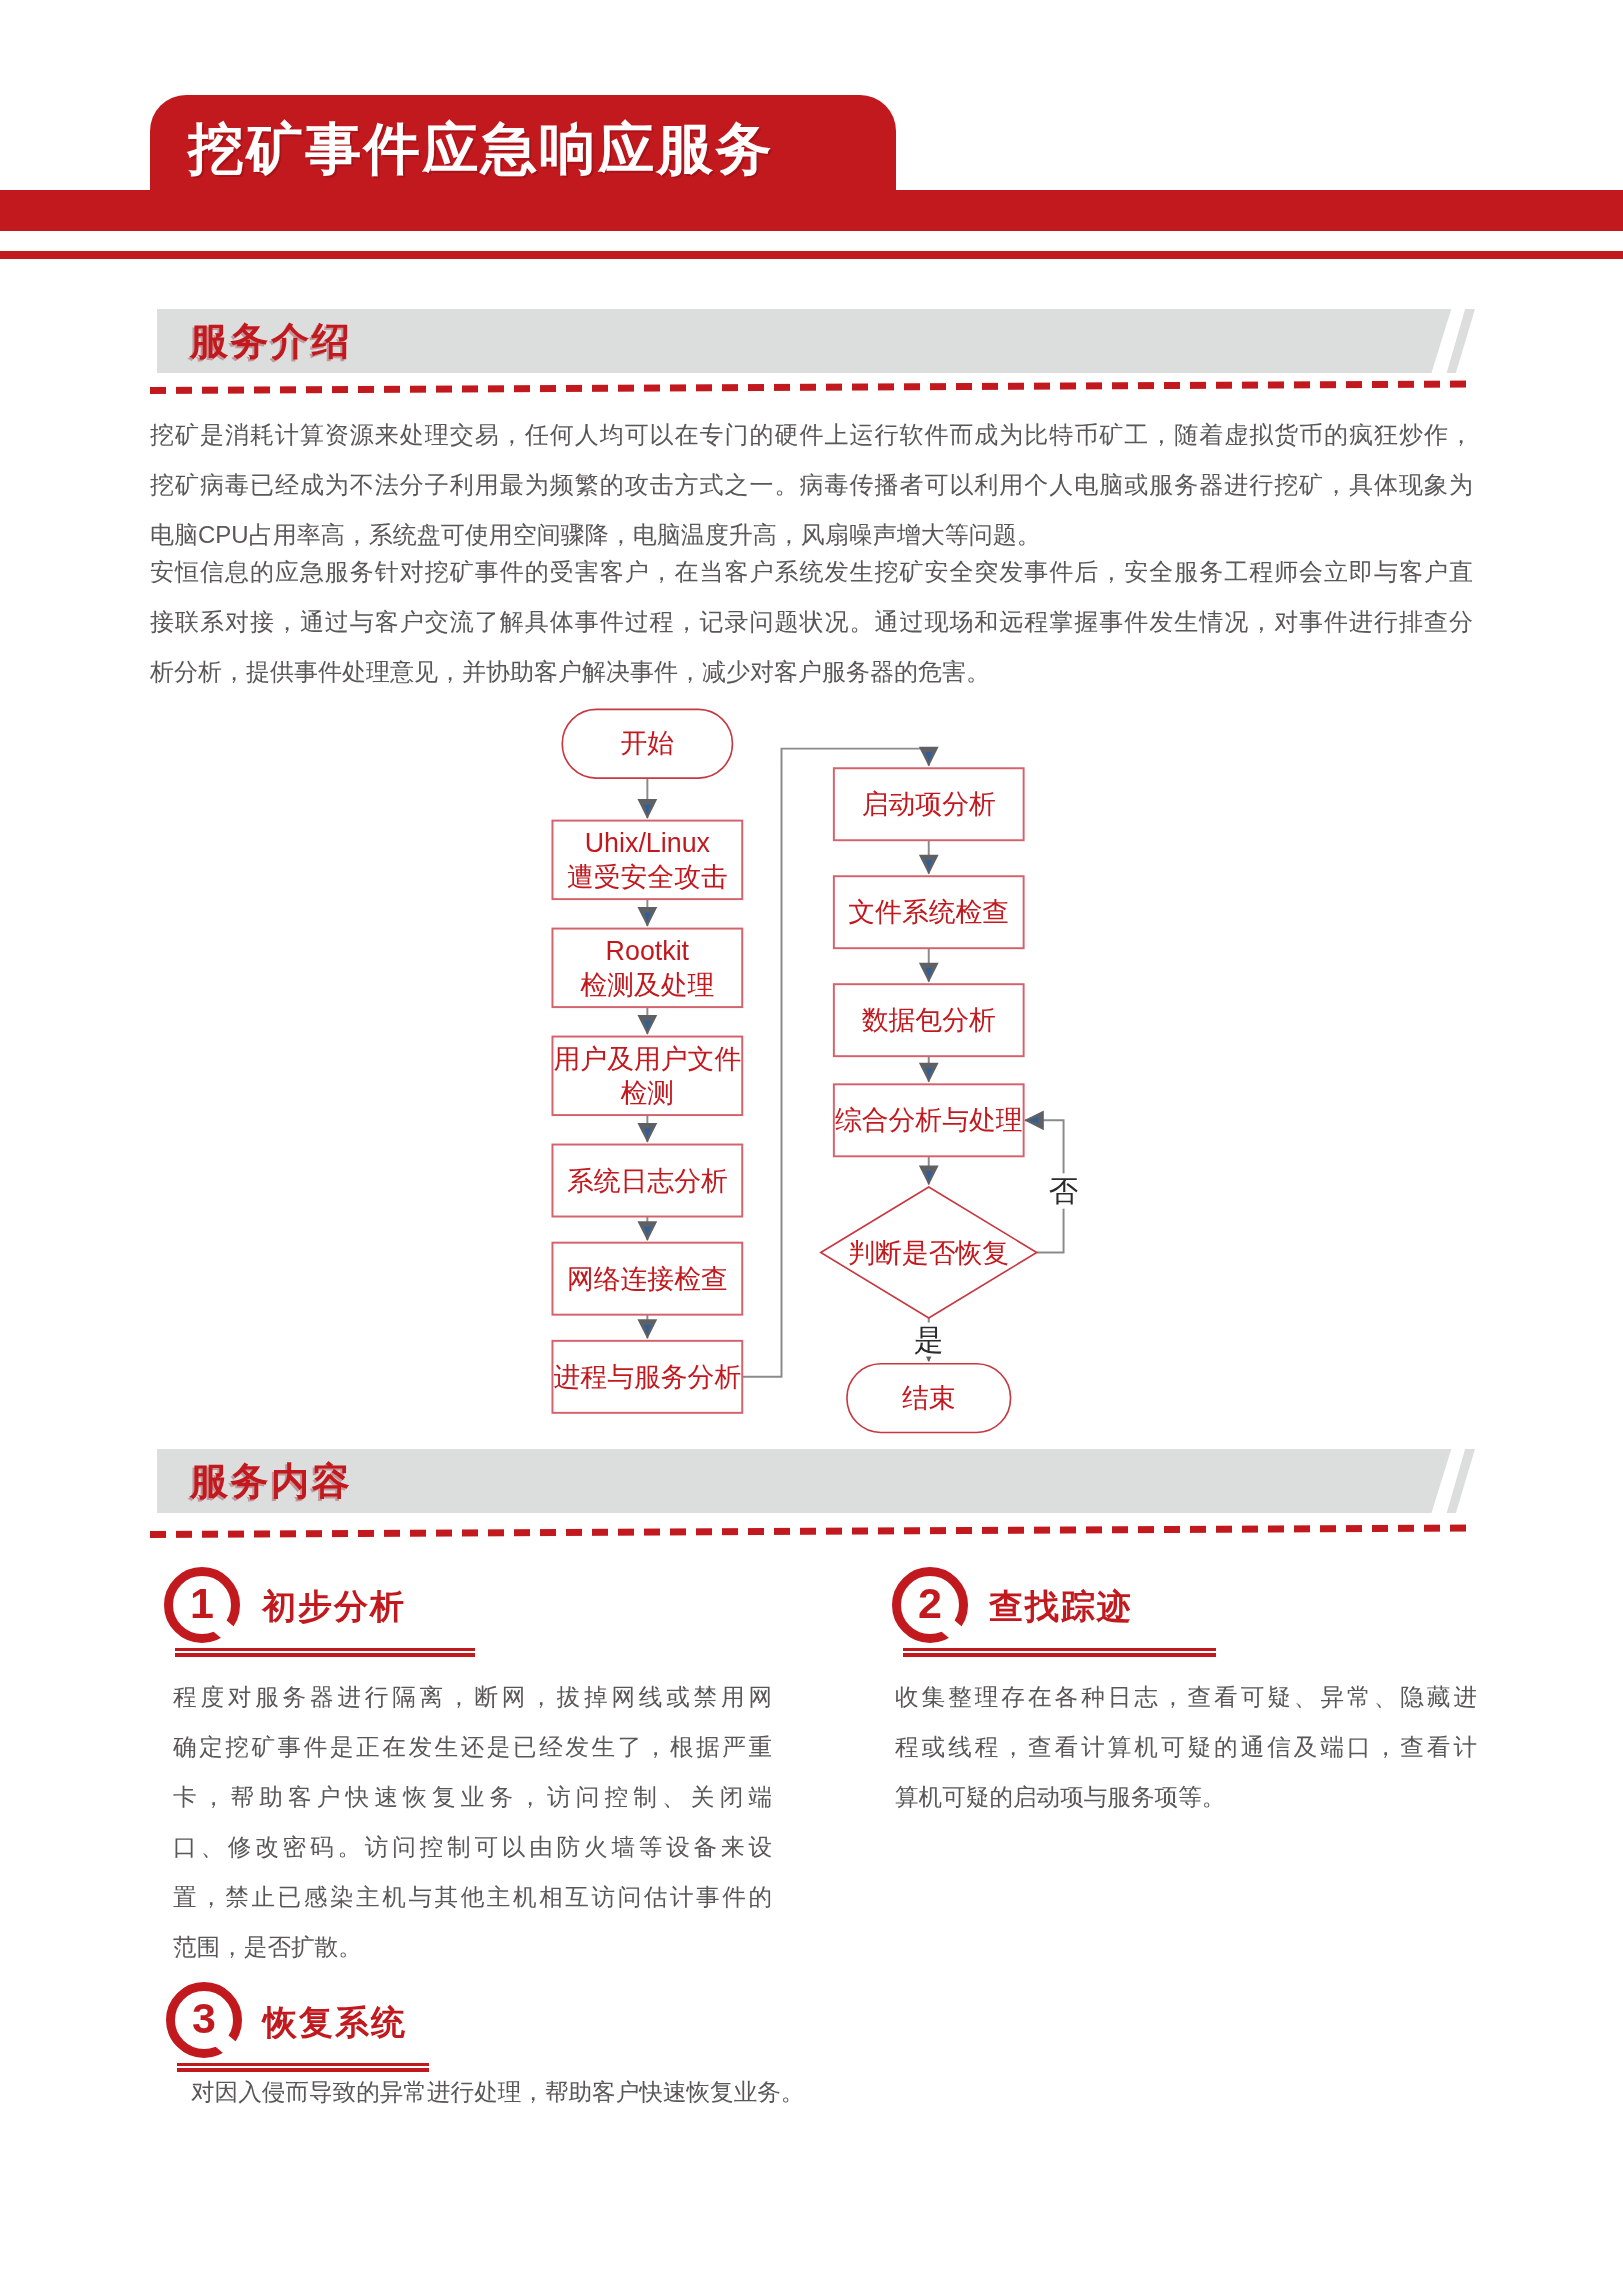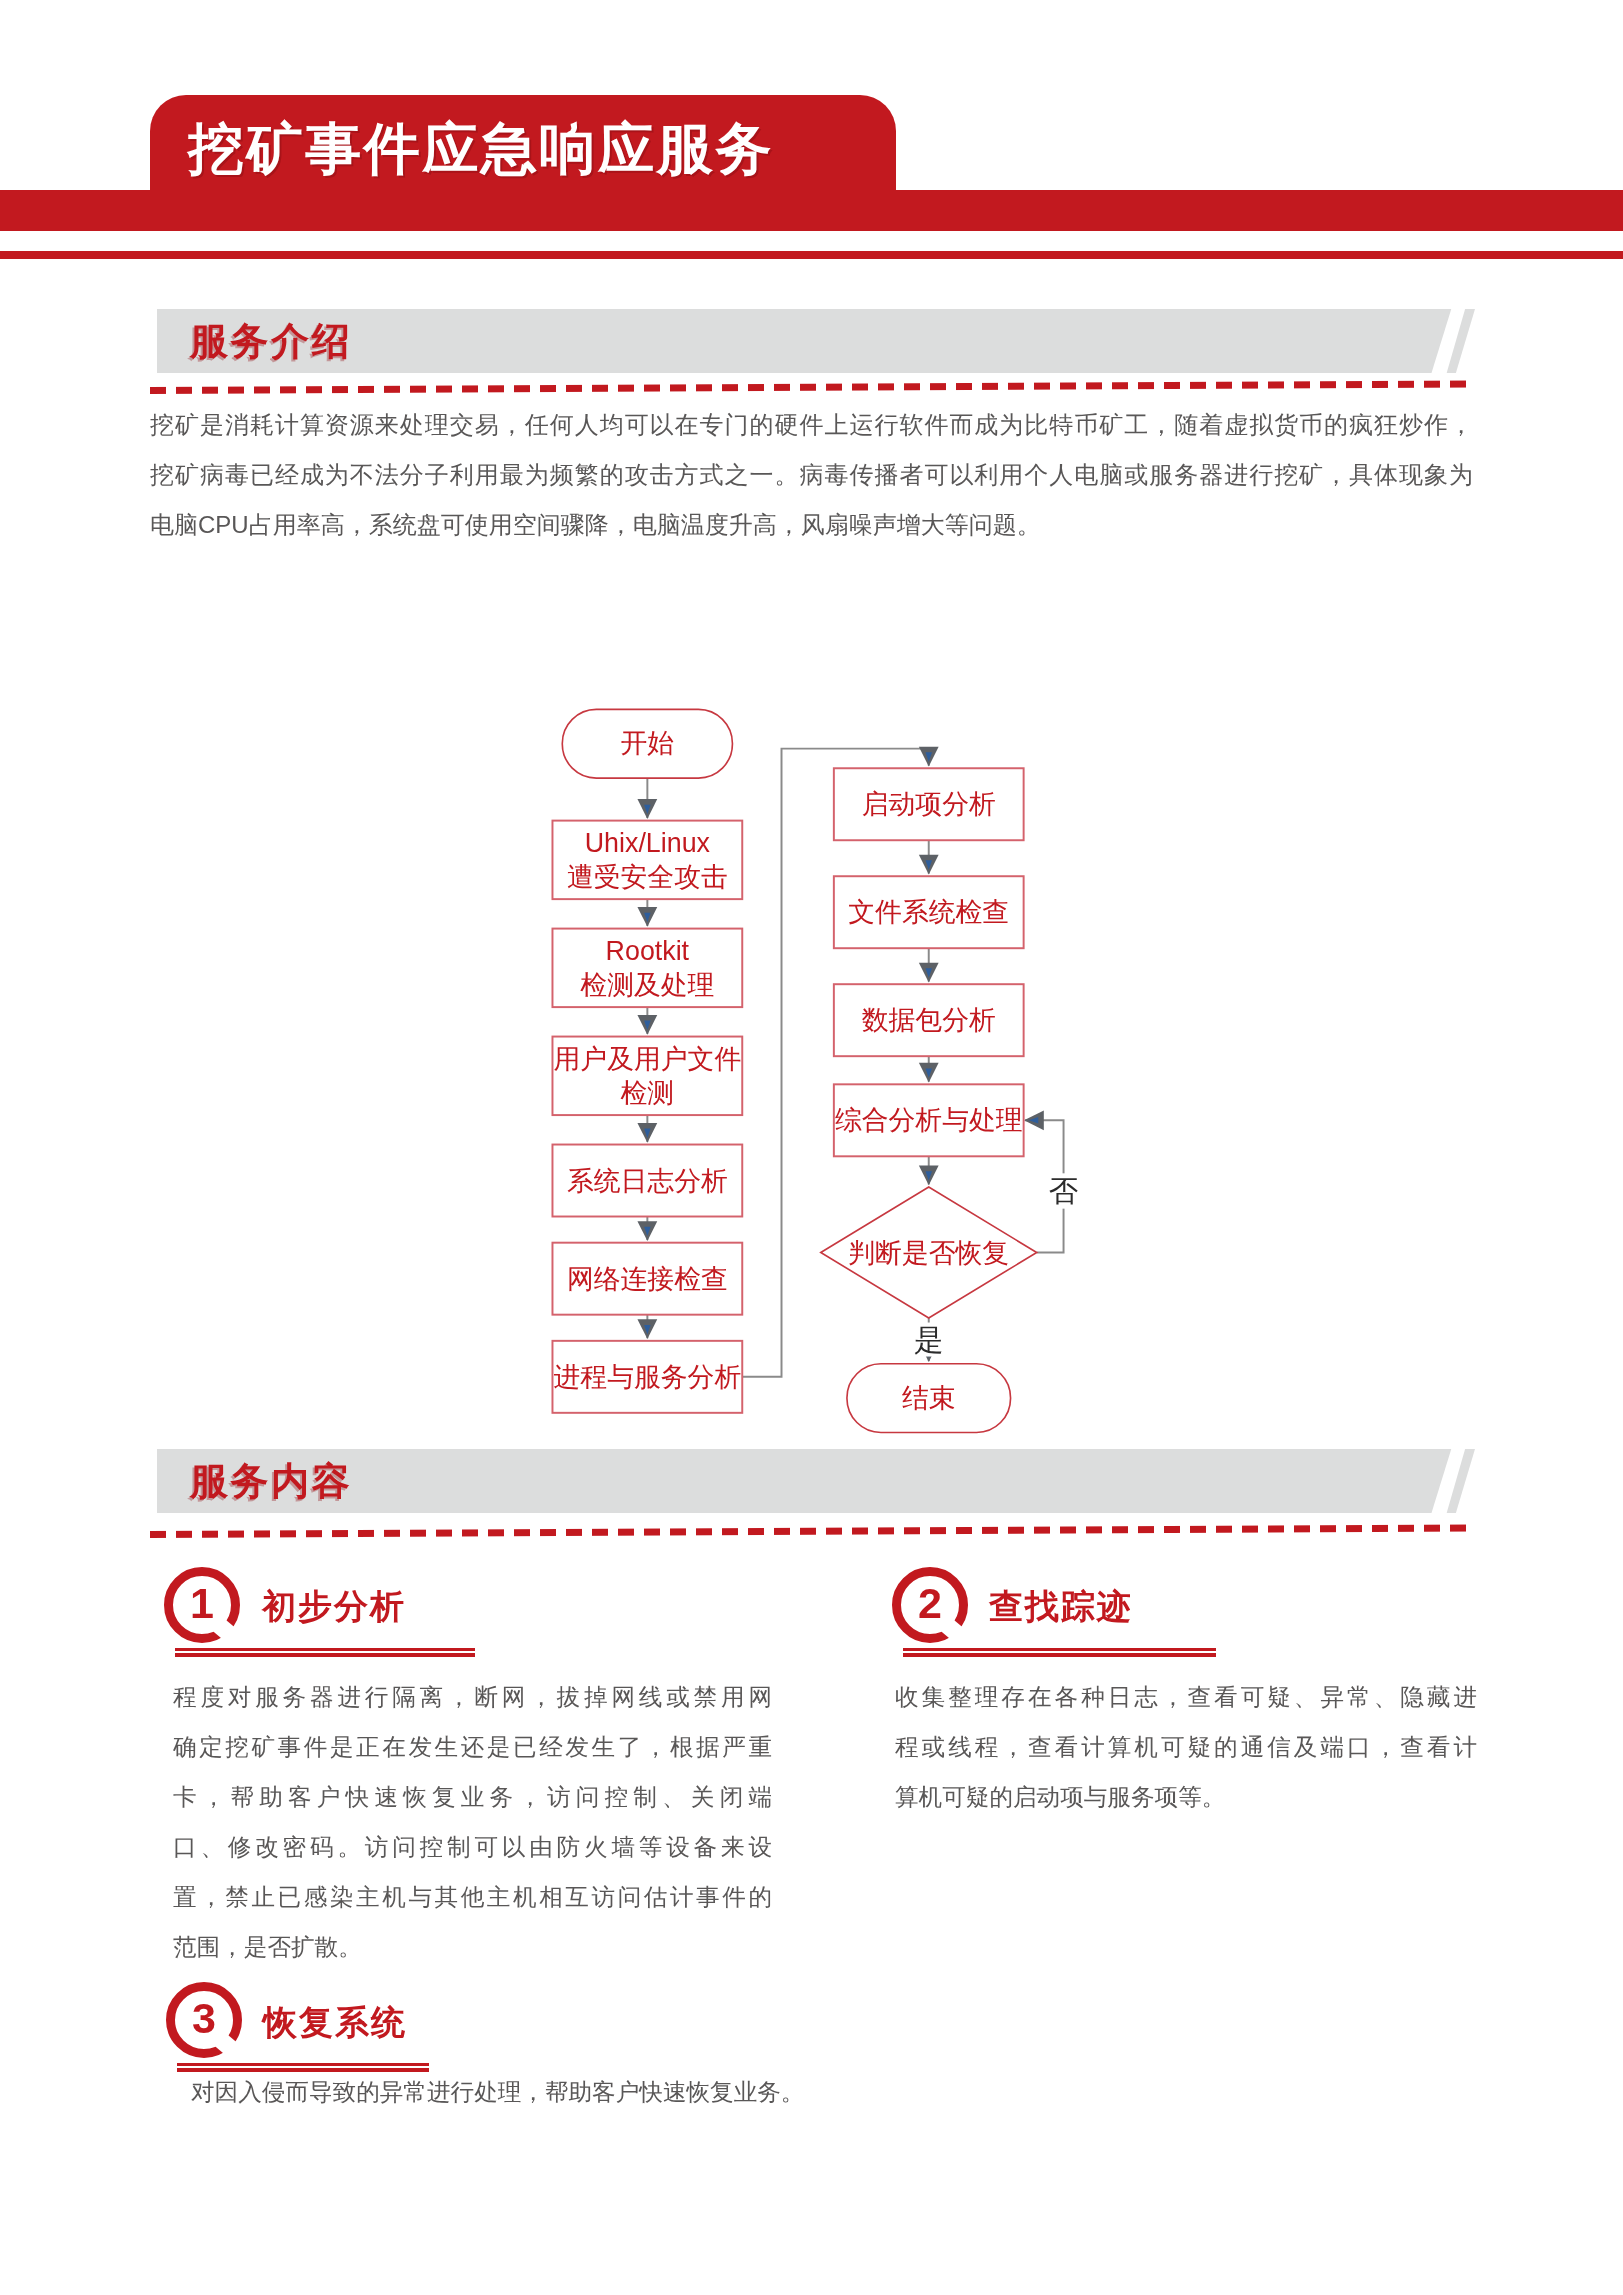--- a/index.html
+++ b/index.html
@@ -39,21 +39,21 @@
   #sec-content{top:1449px;}
 
   .dash{left:150px;width:1323px;height:6.5px;
     background:repeating-linear-gradient(90deg,var(--brand-red) 0 15.7px,transparent 15.7px 26px);
     transform:rotate(-0.28deg);transform-origin:left center;}
   #dash-intro{top:387px;}
   #dash-content{top:1531px;}
 
   
   .ptxt{left:150px;width:1323px;}
-  #intro-p1{top:400px;}
+  #intro-p1{top:410px;}
   #intro-p2{top:547px;}
   .pline{height:50px;line-height:50px;font-size:24px;color:var(--body-ink);
     text-align:justify;text-align-last:justify;overflow:hidden;}
   .pline.end{text-align-last:left;}
 
   
   #flow{left:523px;top:693px;}
   .fbox{fill:#fff;stroke:var(--flow-box-border);stroke-width:3;}
   .fshape{fill:#fff;stroke:var(--flow-shape-border);stroke-width:2.5;}
   .ftxt{fill:var(--brand-red);font-size:41px;text-anchor:middle;font-family:"Liberation Sans",sans-serif;}
@@ -93,20 +93,25 @@
     <div class="sliver"></div>
     <div class="sec-title">服务介绍</div>
   </div>
   <div class="abs dash" id="dash-intro"></div>
 
   <div class="abs ptxt" id="intro-p1">
     <div class="pline">挖矿是消耗计算资源来处理交易，任何人均可以在专门的硬件上运行软件而成为比特币矿工，随着虚拟货币的疯狂炒作，</div>
     <div class="pline">挖矿病毒已经成为不法分子利用最为频繁的攻击方式之一。病毒传播者可以利用个人电脑或服务器进行挖矿，具体现象为</div>
     <div class="pline end">电脑CPU占用率高，系统盘可使用空间骤降，电脑温度升高，风扇噪声增大等问题。</div>
   </div>
+  <div class="abs ptxt" id="intro-p2">
+    <div class="pline">安恒信息的应急服务针对挖矿事件的受害客户，在当客户系统发生挖矿安全突发事件后，安全服务工程师会立即与客户直</div>
+    <div class="pline">接联系对接，通过与客户交流了解具体事件过程，记录问题状况。通过现场和远程掌握事件发生情况，对事件进行排查分</div>
+    <div class="pline end">析分析，提供事件处理意见，并协助客户解决事件，减少对客户服务器的危害。</div>
+  </div>
 
   <svg class="abs" id="flow" width="589" height="746" viewBox="0 0 900 1140">
     <defs>
       <marker id="ah" viewBox="0 0 12 12" refX="11" refY="6" markerWidth="11" markerHeight="11" orient="auto-start-reverse">
         <path d="M0.5 0.5 L11.5 6 L0.5 11.5 Z" fill="#5d6166"></path>
         <path d="M3.6 4.2 L8.8 6 L3.6 7.8 Z" fill="#2e5e9c"></path>
       </marker>
     </defs>
 
     <path class="fconn" d="M190 130 L190 191" marker-end="url(#ah)"></path>

